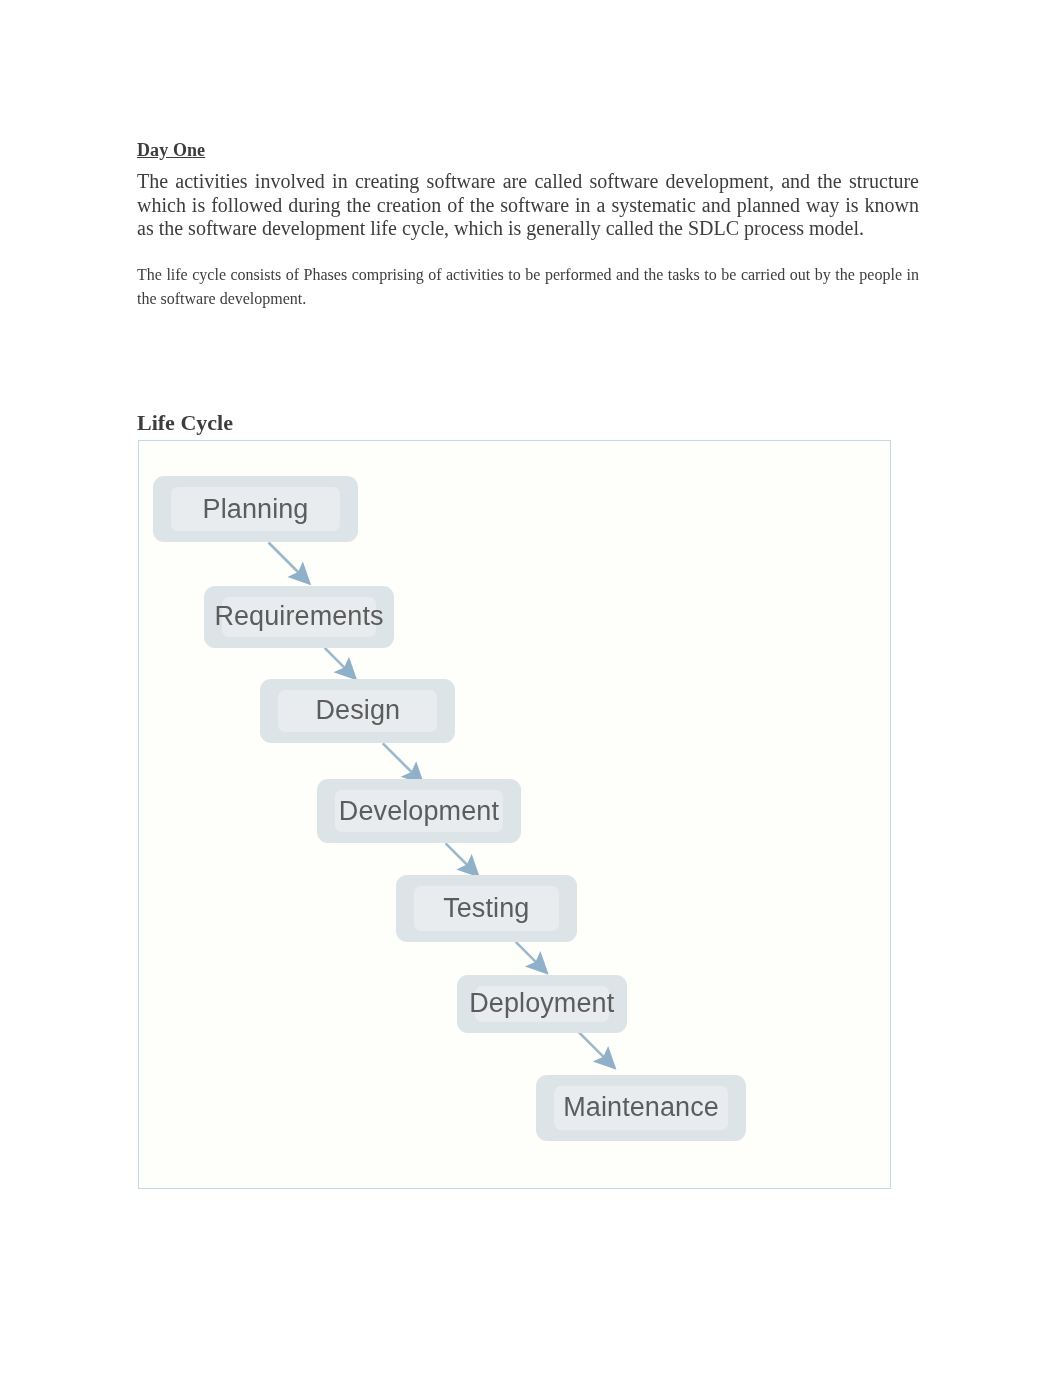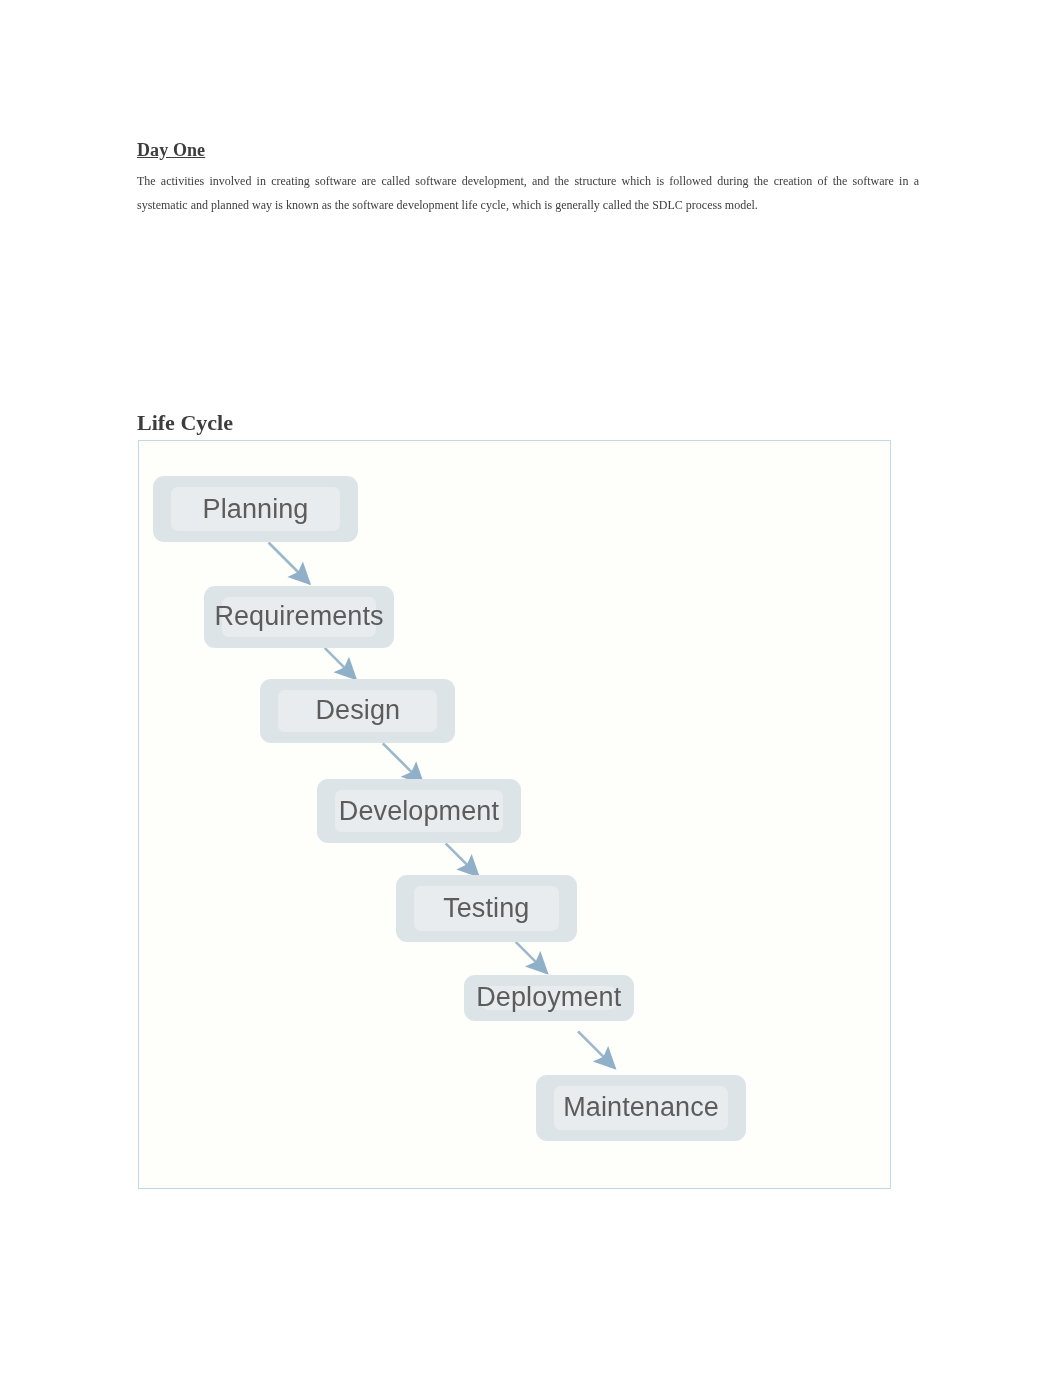--- a/index.html
+++ b/index.html
@@ -4,21 +4,21 @@
 <title>Software Development Life Cycle</title>
 <style>
   html,body{margin:0;padding:0;background:#ffffff;}
   body{width:1062px;height:1376px;overflow:hidden;
        font-family:"Liberation Serif", serif;}
   .page{position:relative;width:1062px;height:1376px;background:#ffffff;}
 
   .txt{position:absolute;color:#3d3d3d;}
   #heading{left:137px;top:140px;font-size:18px;font-weight:bold;
            text-decoration:underline;letter-spacing:.1px;}
-  #para1{left:137px;top:170px;width:782px;font-size:12px;
+  #para1{left:137px;top:170px;width:782px;font-size:20px;
          line-height:23.5px;text-align:justify;}
   #para2{left:137px;top:263px;width:782px;font-size:16px;
          line-height:23.5px;text-align:justify;}
   #lifecycle{left:137px;top:394px;font-size:22px;font-weight:bold;margin-top:16px;}
 
   #diagram{position:absolute;left:138px;top:440px;width:753px;height:749px;
            border:1.8px solid #c2d9e6;background:#fefefb;box-sizing:border-box;}
   #links{position:absolute;left:0;top:0;pointer-events:none;}
 
   .node{position:absolute;background:#dde4e8;border-radius:11px;}
@@ -31,20 +31,21 @@
 </style>
 </head>
 <body>
 
 <div class="page">
 
   <div class="txt" id="heading">Day One</div>
 
   <div class="txt" id="para1">The activities involved in creating software are called software development, and the structure which is followed during the creation of the software in a systematic and planned way is known as the software development life cycle, which is generally called the SDLC process model.</div>
 
+  <div class="txt" id="para2">The life cycle consists of Phases comprising of activities to be performed and the tasks to be carried out by the people in the software development.</div>
 
   <div class="txt" id="lifecycle">Life Cycle</div>
 
   <div id="diagram">
     <svg id="links" width="751" height="747" viewBox="0 0 751 747">
       <defs>
         <marker id="ah" markerWidth="10" markerHeight="10" refX="8.3" refY="5" orient="auto" markerUnits="strokeWidth">
           <path id="ah-path" d="M0.5,0.8 L9.2,5 L0.5,9.2 L2.1,5 Z" fill="#8fb0c8"></path>
         </marker>
       </defs>
@@ -71,21 +72,21 @@
           <div class="lbl">Design</div>
         </div>
         <div class="node" style="left: 177.8px; top: 338.1px; width: 204.3px; height: 64.2px;">
           <div class="inner"></div>
           <div class="lbl">Development</div>
         </div>
         <div class="node" style="left: 256.9px; top: 434.4px; width: 180.8px; height: 66.4px;">
           <div class="inner"></div>
           <div class="lbl">Testing</div>
         </div>
-        <div class="node" style="left: 325px; top: 533.8px; width: 169.5px; height: 46px;">
+        <div class="node" style="left: 318px; top: 533.8px; width: 169.5px; height: 58px;">
           <div class="inner"></div>
           <div class="lbl">Deployment</div>
         </div>
         <div class="node" style="left: 397px; top: 634.1px; width: 210.2px; height: 65.6px;">
           <div class="inner"></div>
           <div class="lbl">Maintenance</div>
         </div>
       </div>
   </div>
 

